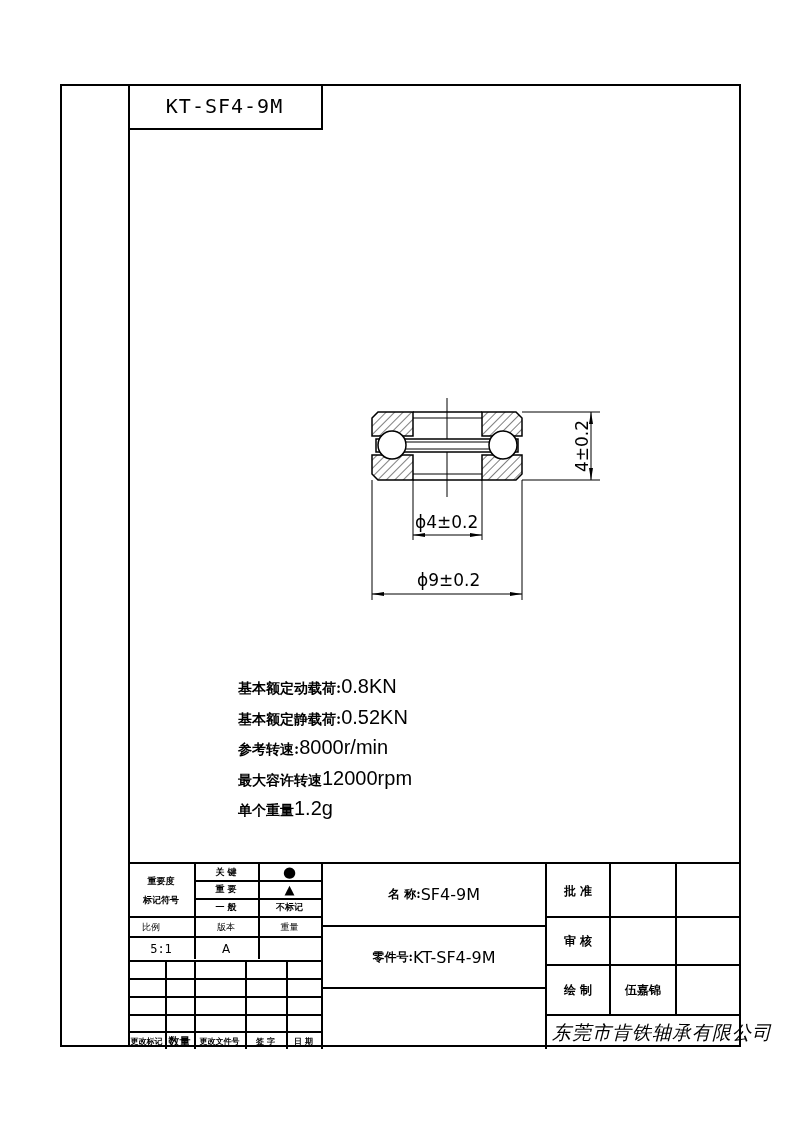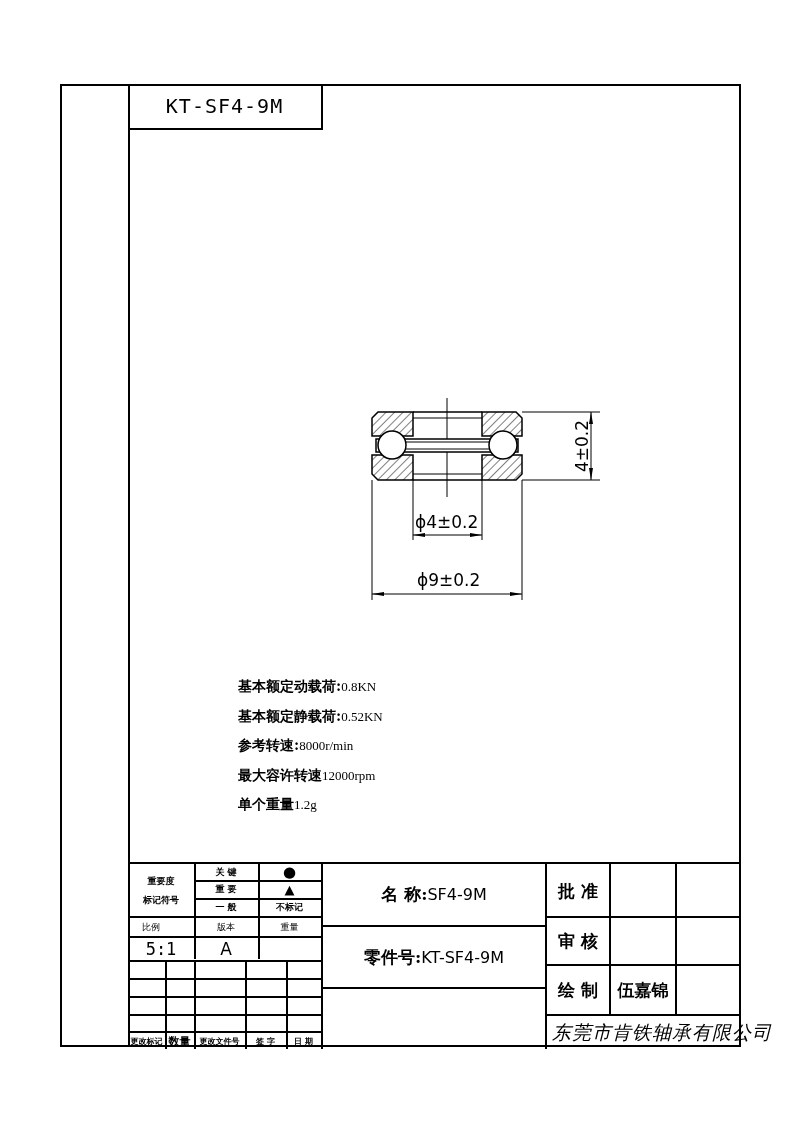--- a/index.html
+++ b/index.html
@@ -9,30 +9,30 @@
   .frame { position: absolute; left: 60px; top: 84px; width: 681px; height: 963px;
            border: 2px solid #000; box-sizing: border-box; }
   .inner-left { position: absolute; left: 128px; top: 84px; width: 2px; height: 963px; background: #000; }
   .title-box { position: absolute; left: 128px; top: 84px; width: 195px; height: 46px;
                border-right: 2px solid #000; border-bottom: 2px solid #000; box-sizing: border-box;
                display: flex; align-items: center; justify-content: center;
                font-family: "DejaVu Sans Mono", monospace; font-size: 20px; letter-spacing: 1px; }
   .specs { position: absolute; left: 238px; top: 672px; font-size: 16px; line-height: 28.5px; }
   .specs div { white-space: nowrap; }
   .specs .lbl { font-family: "DejaVu Serif", serif; font-weight: bold; font-size: 14px; }
-  .specs .val { font-family: Liberation Serif, serif; font-size: 13px; margin-top: 45px; }
+  .specs .val { font-family: Liberation Sans, sans-serif; font-size: 20px; margin-top: 45px; }
   
   .tb { position: absolute; left: 128px; top: 862px; width: 613px; height: 185px;
         border-top: 2px solid #000; box-sizing: border-box; }
   .cell { position: absolute; box-sizing: border-box; display: flex; align-items: center; justify-content: center;
           font-size: 9px; font-weight: bold; font-family: "DejaVu Serif", serif; }
   .hl { position: absolute; height: 2px; background: #000; }
   .vl { position: absolute; width: 2px; background: #000; }
   .big { font-size: 16px; font-weight: normal; font-family: "DejaVu Sans", sans-serif; }
-  .mid { font-size: 17px; }
+  .mid { font-size: 12px; }
   .company { font-size: 19px; font-weight: normal; font-family: "DejaVu Serif", serif; letter-spacing: 1px; }
 </style>
 </head>
 <body>
 
 <div class="frame"></div>
 <div class="inner-left"></div>
 <div class="title-box">
   <span>KT-SF4-9M</span>
 </div>

